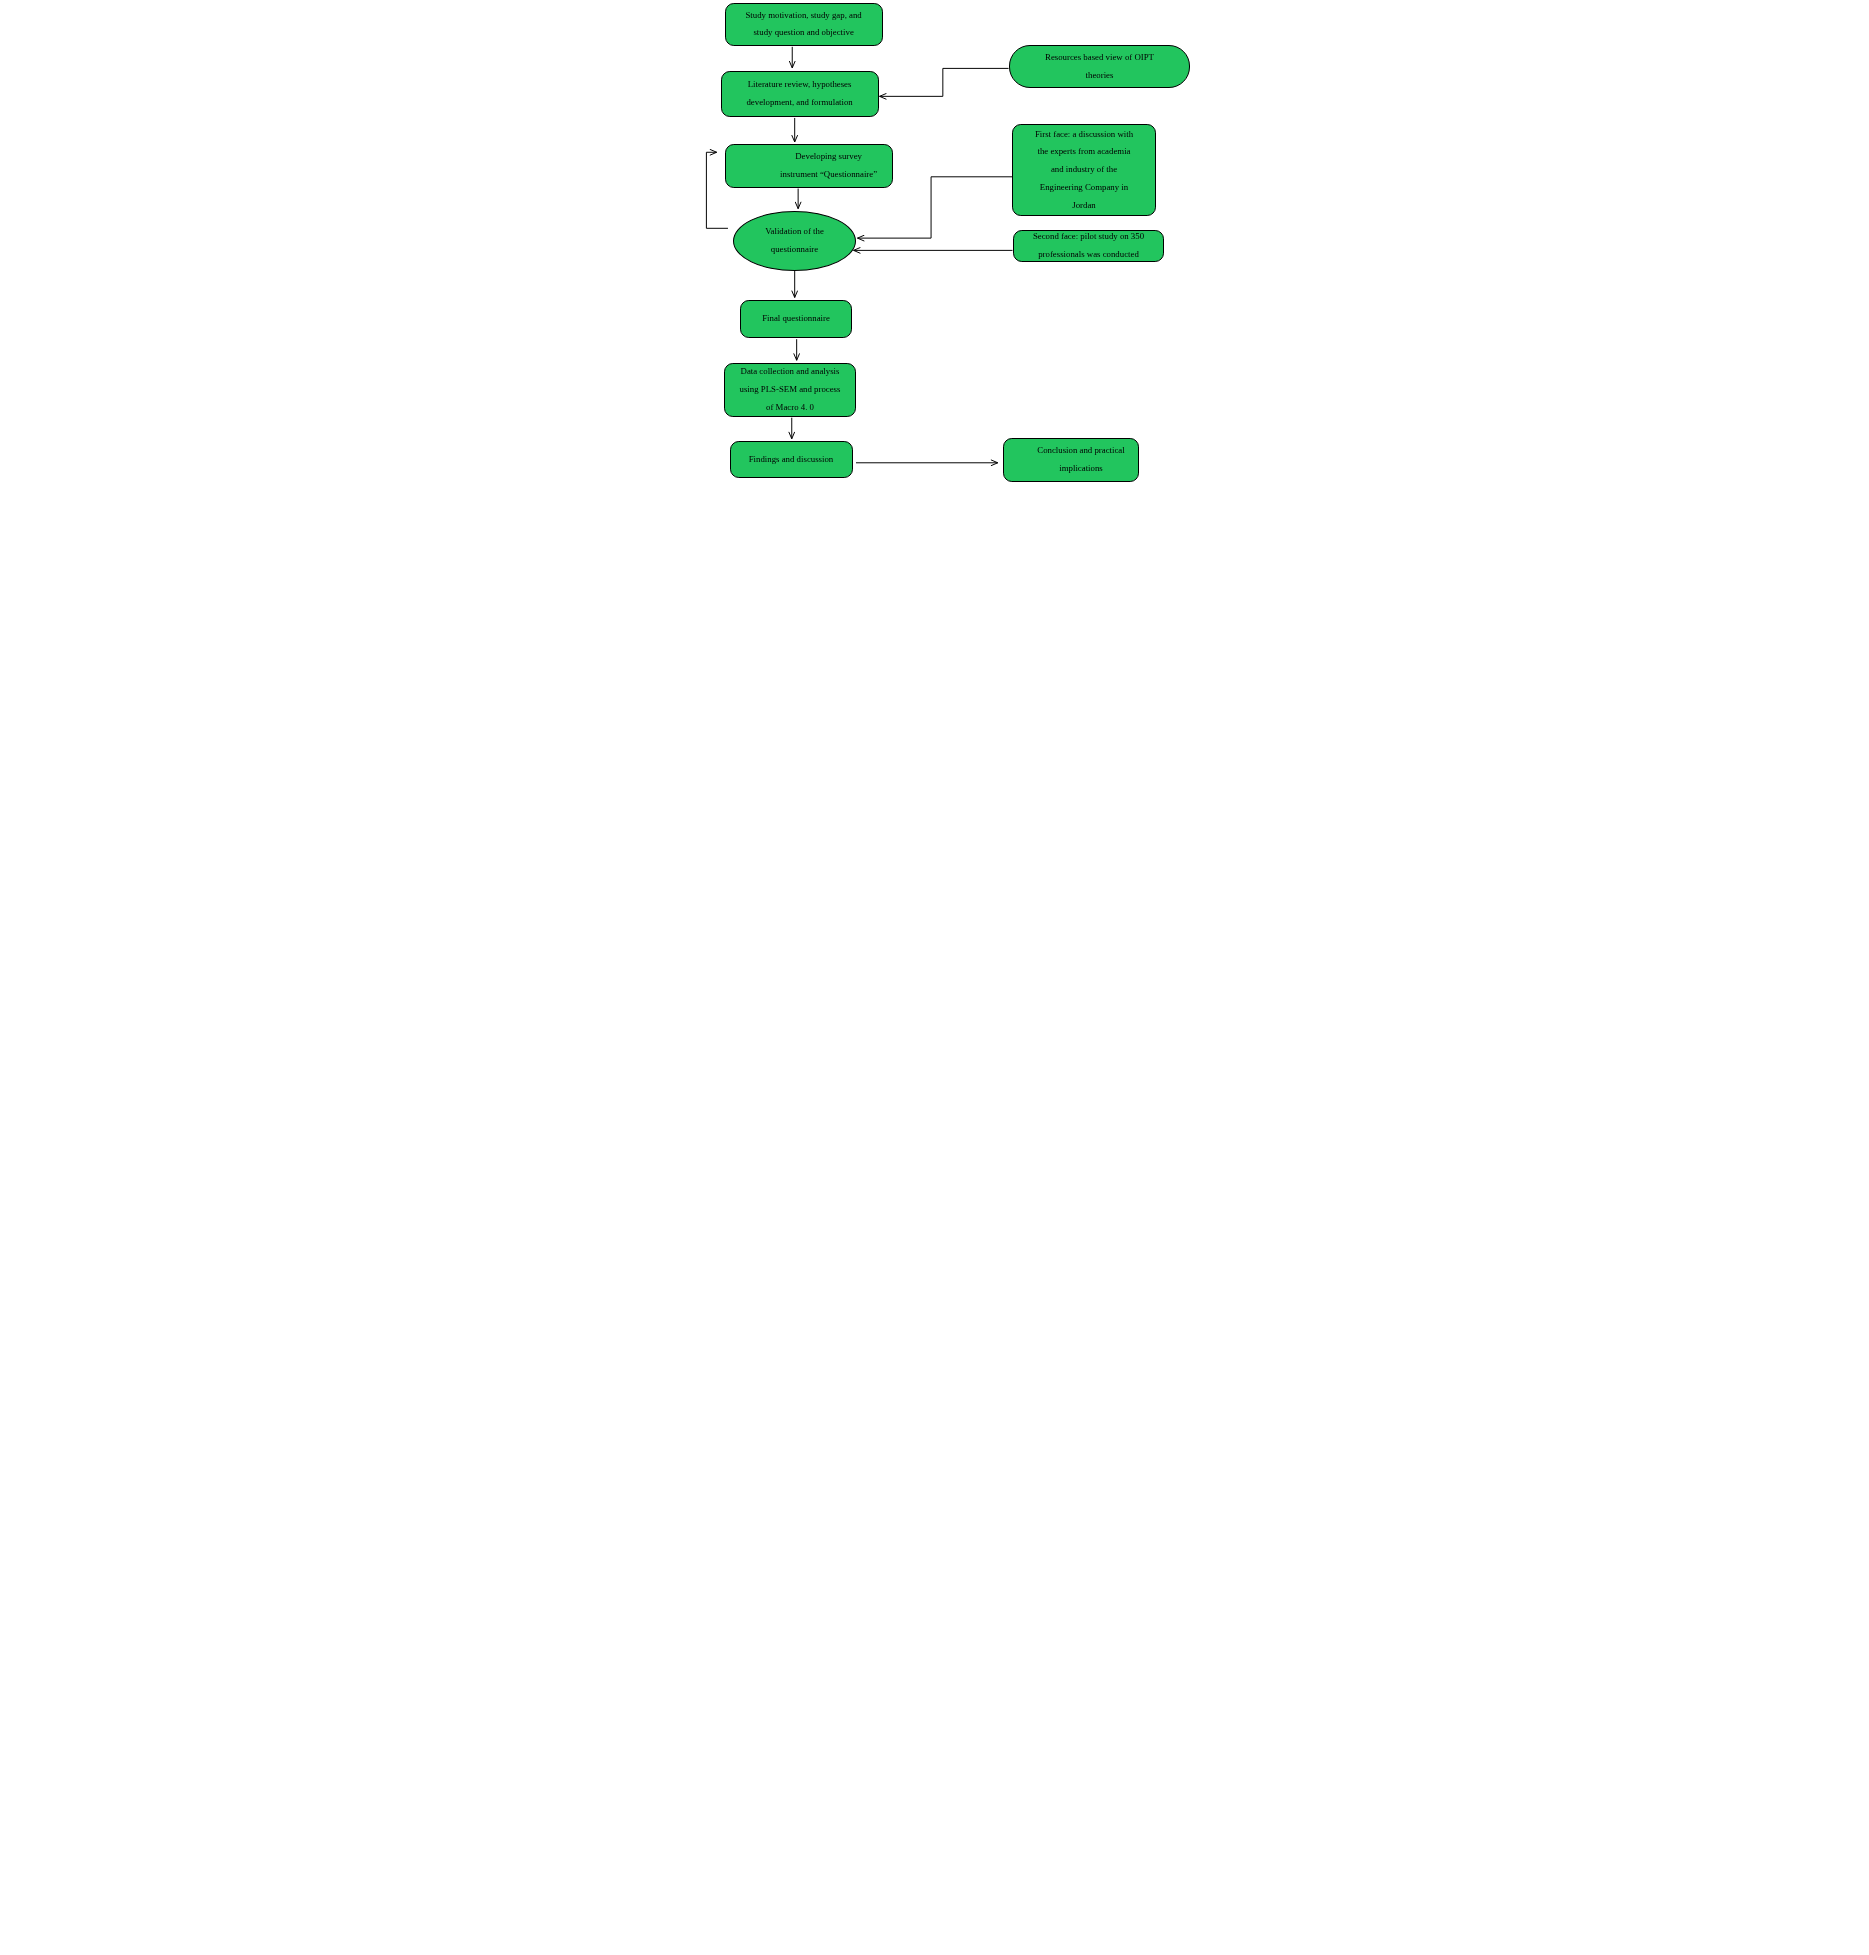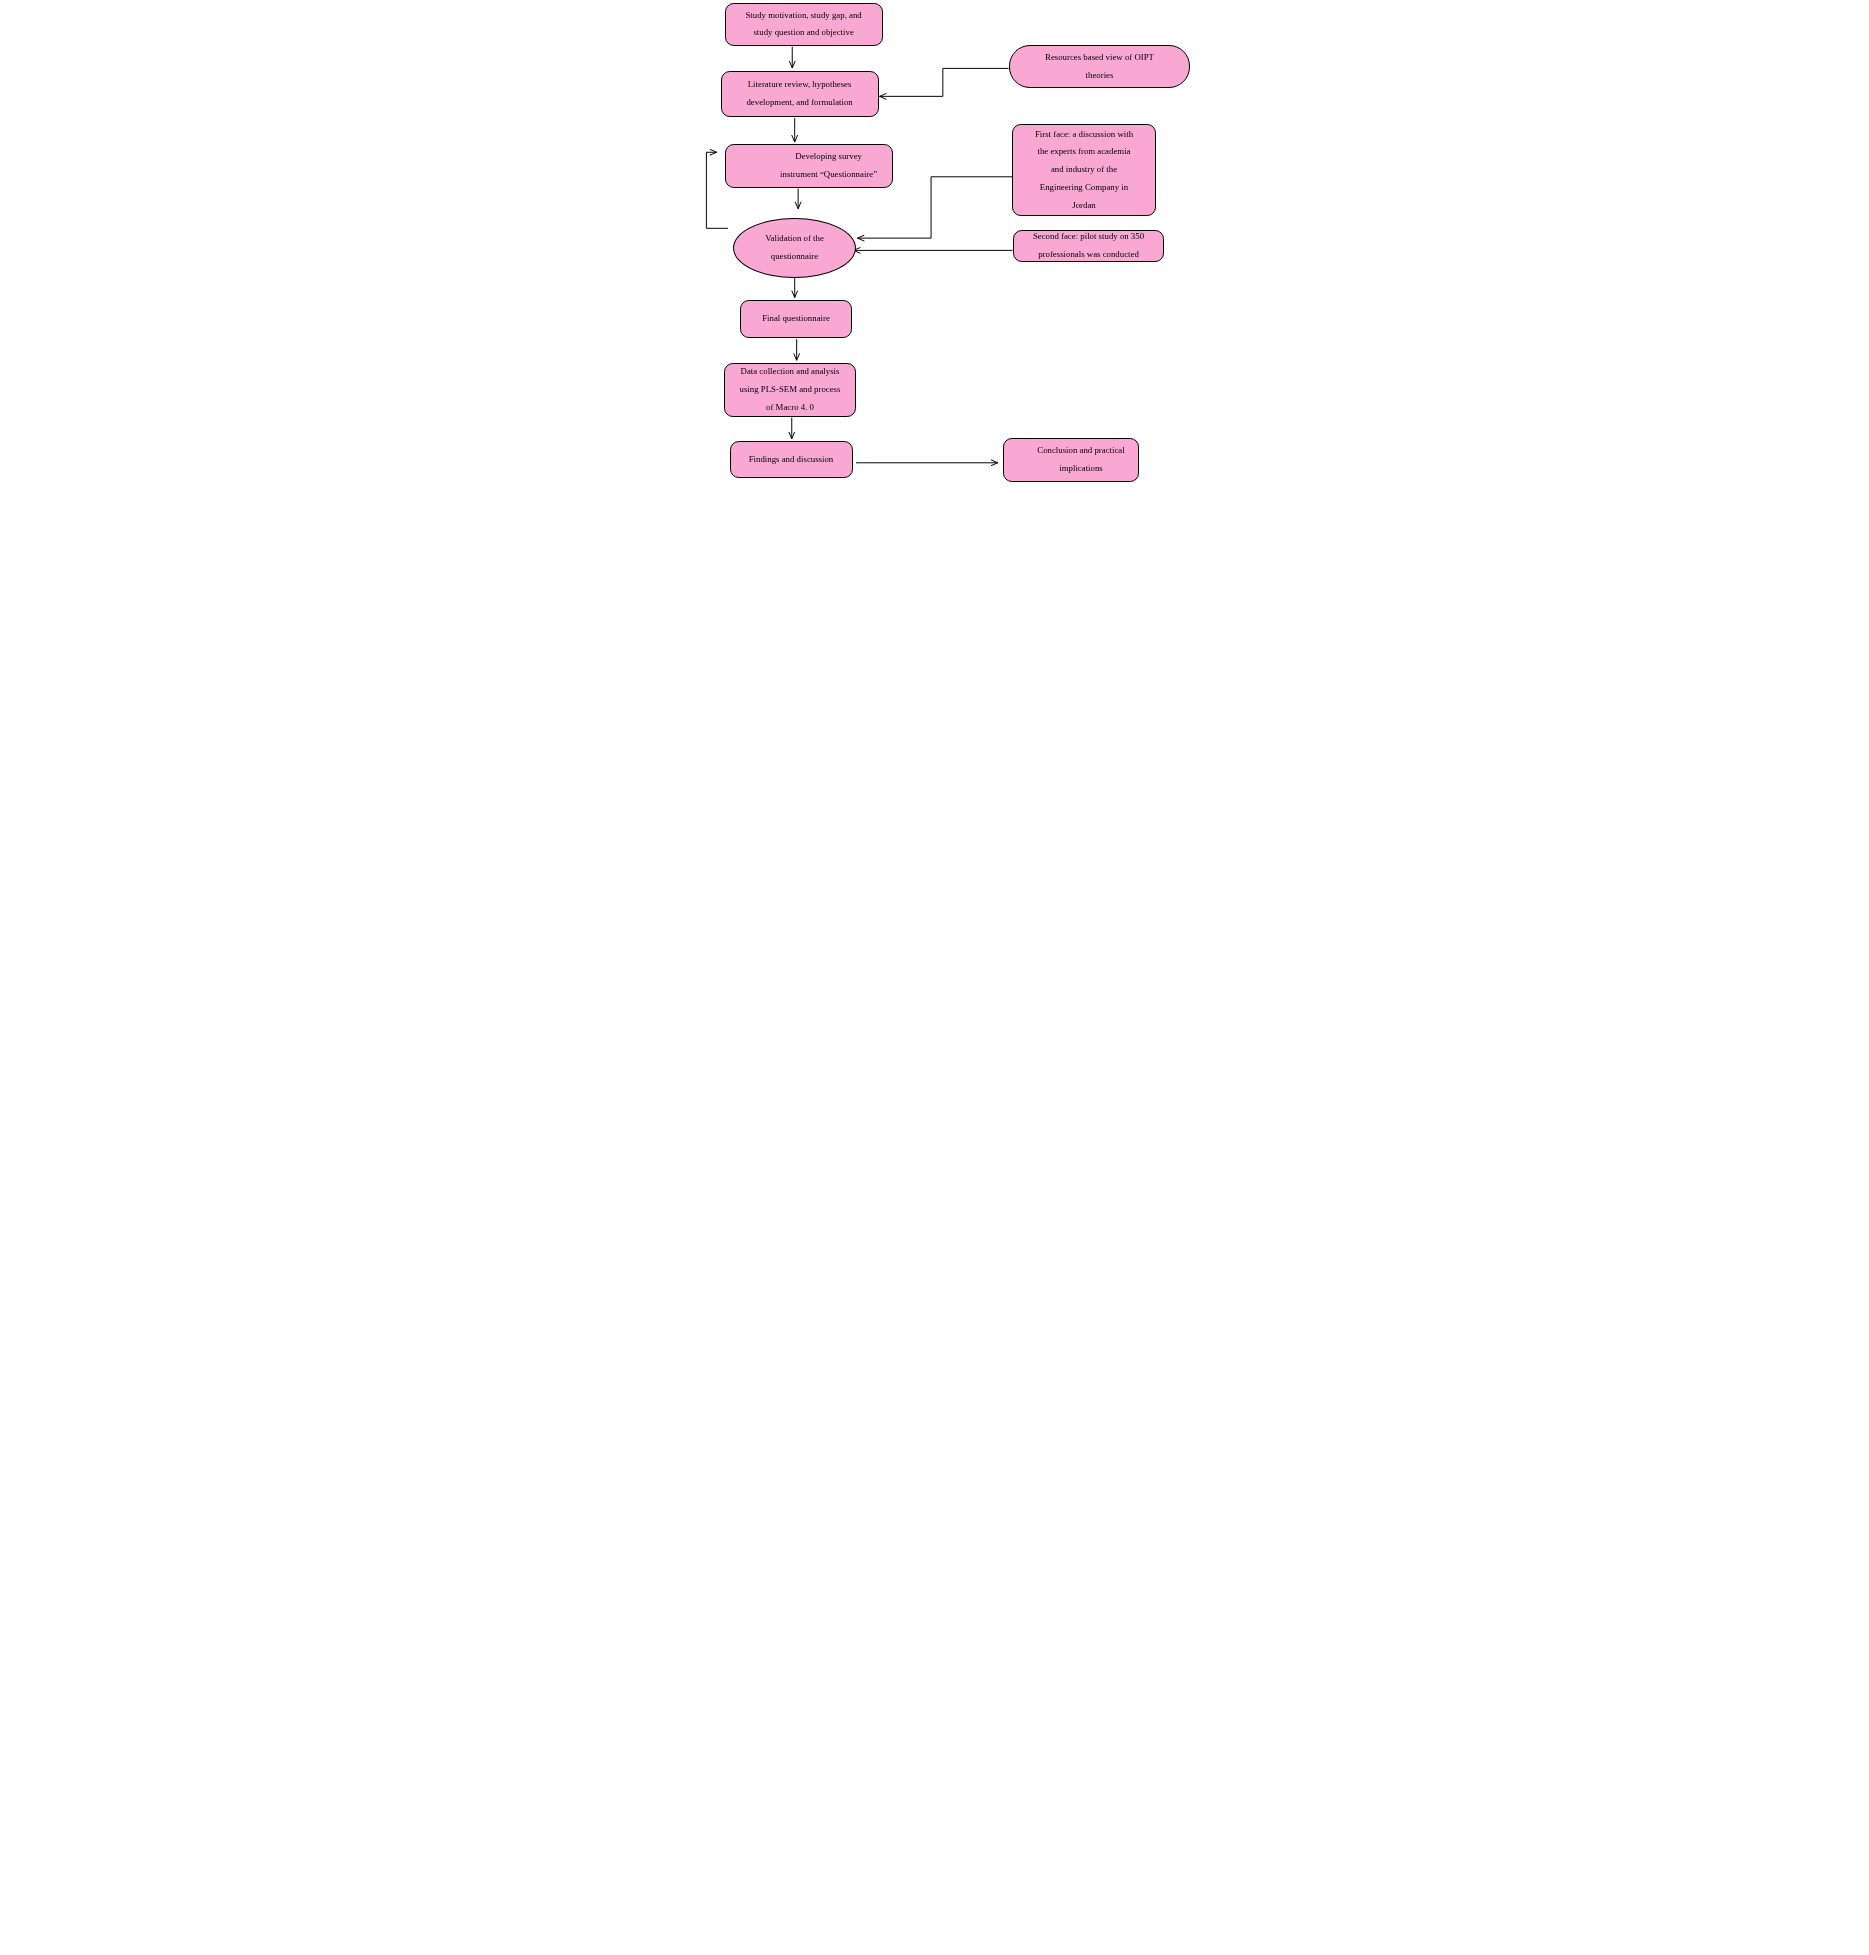--- a/index.html
+++ b/index.html
@@ -26,21 +26,21 @@
   .node {
     position: absolute;
     box-sizing: border-box;
     display: flex;
     flex-direction: column;
     align-items: center;
     justify-content: center;
     text-align: center;
     font-size: 8.8px;
     line-height: 17.7px;
-    background: #f9a8d4;
+    background: #22c55e;
   }
   .rect {
     border: 1.5px solid #000000;
     border-radius: 8.8px;
   }
   .ellipse {
     border: 1.5px solid #000000;
     border-radius: 50%;
   }
   .node span {
@@ -96,21 +96,21 @@
   <div class="node rect" style="left:308px; top:45px; width:181px; height:43px;border-radius:21px;">
     <span>Resources based view of OIPT</span>
     <span>theories</span>
   </div>
 
   <div class="node rect" style="left:23.6px; top:144px; width:168px; height:44px;padding-left:40px;">
     <span>Developing survey</span>
     <span>instrument “Questionnaire”</span>
   </div>
 
-  <div class="node ellipse" style="left:32px; top:218px; width:123px; height:60px;">
+  <div class="node ellipse" style="left:32px; top:211px; width:123px; height:60px;">
     <span>Validation of the</span>
     <span>questionnaire</span>
   </div>
 
   <div class="node rect" style="left:311px; top:124px; width:144px; height:92px;">
     <span>First face: a discussion with</span>
     <span>the experts from academia</span>
     <span>and industry of the</span>
     <span>Engineering Company in</span>
     <span>Jordan</span>

